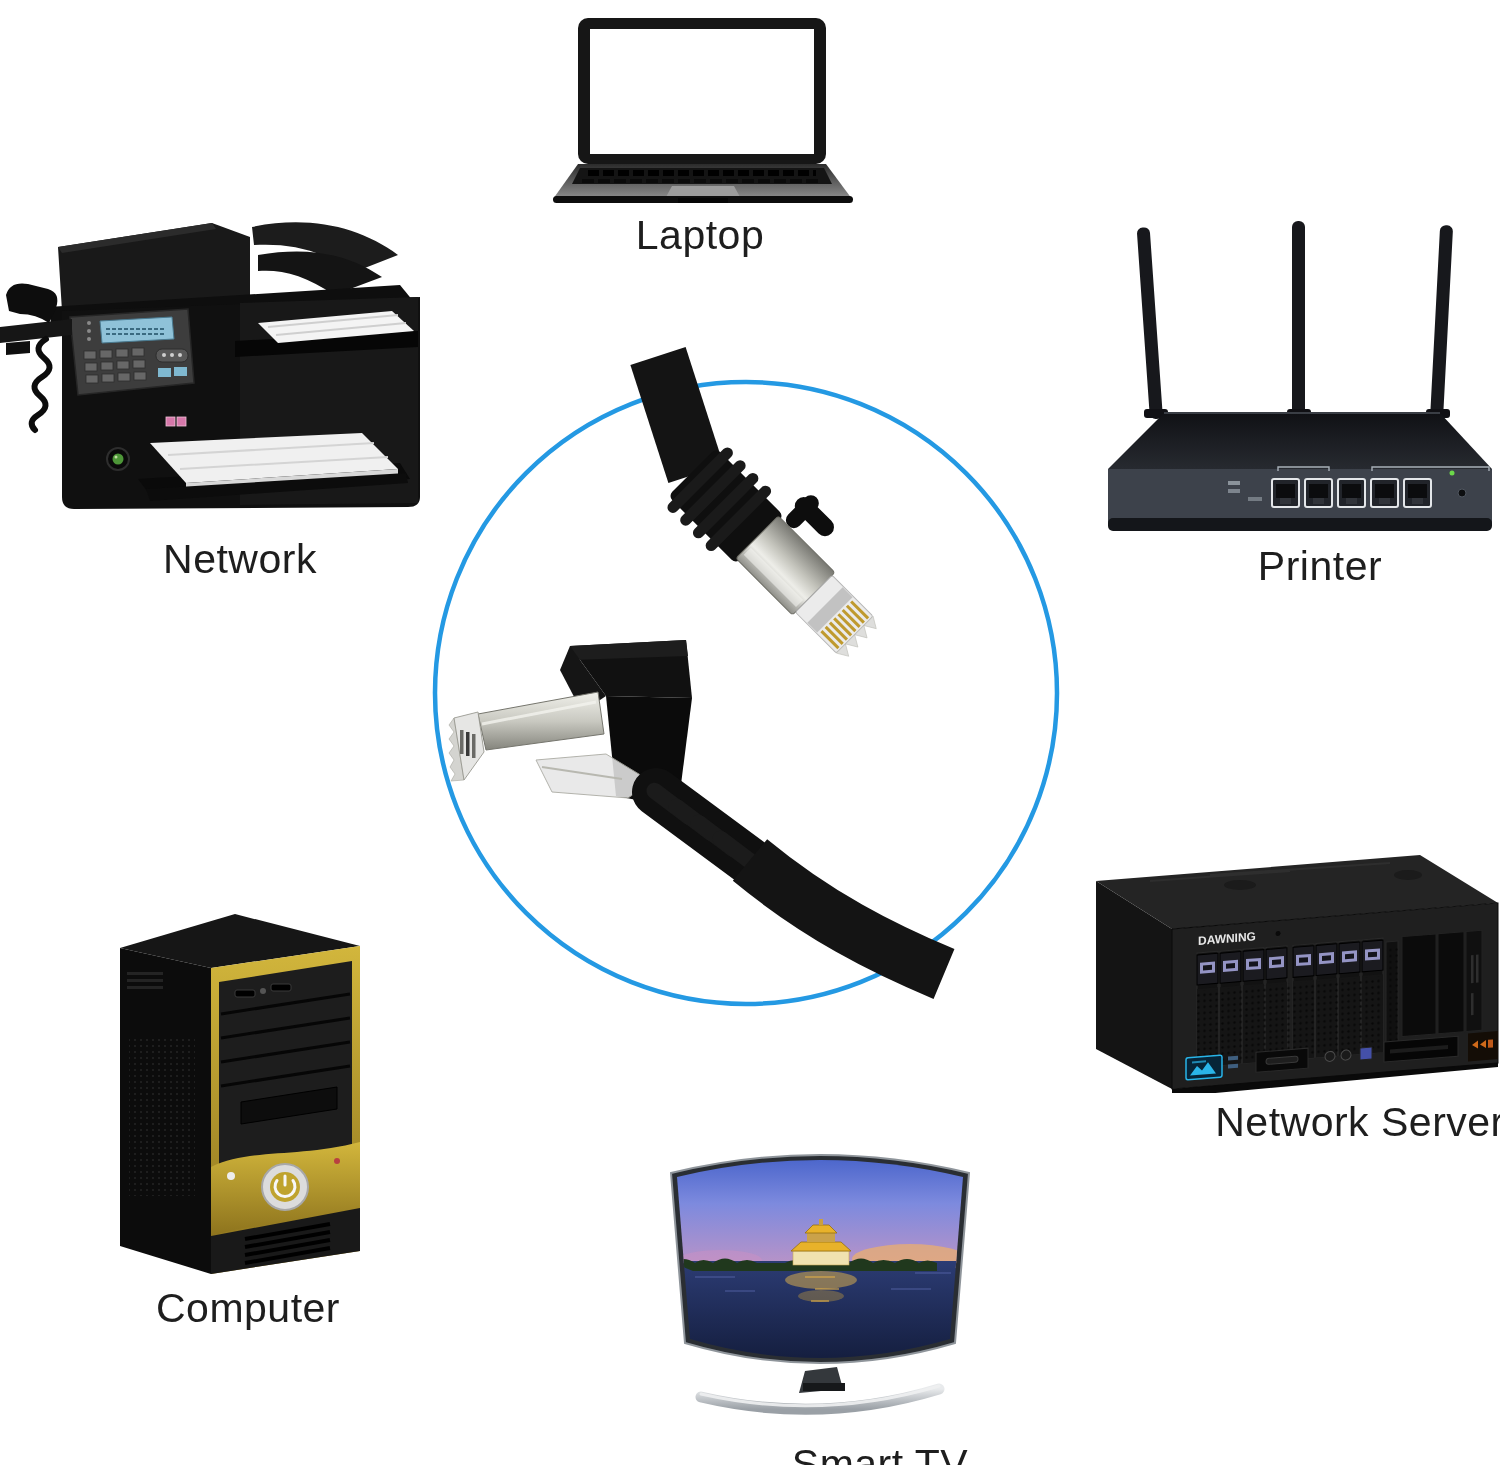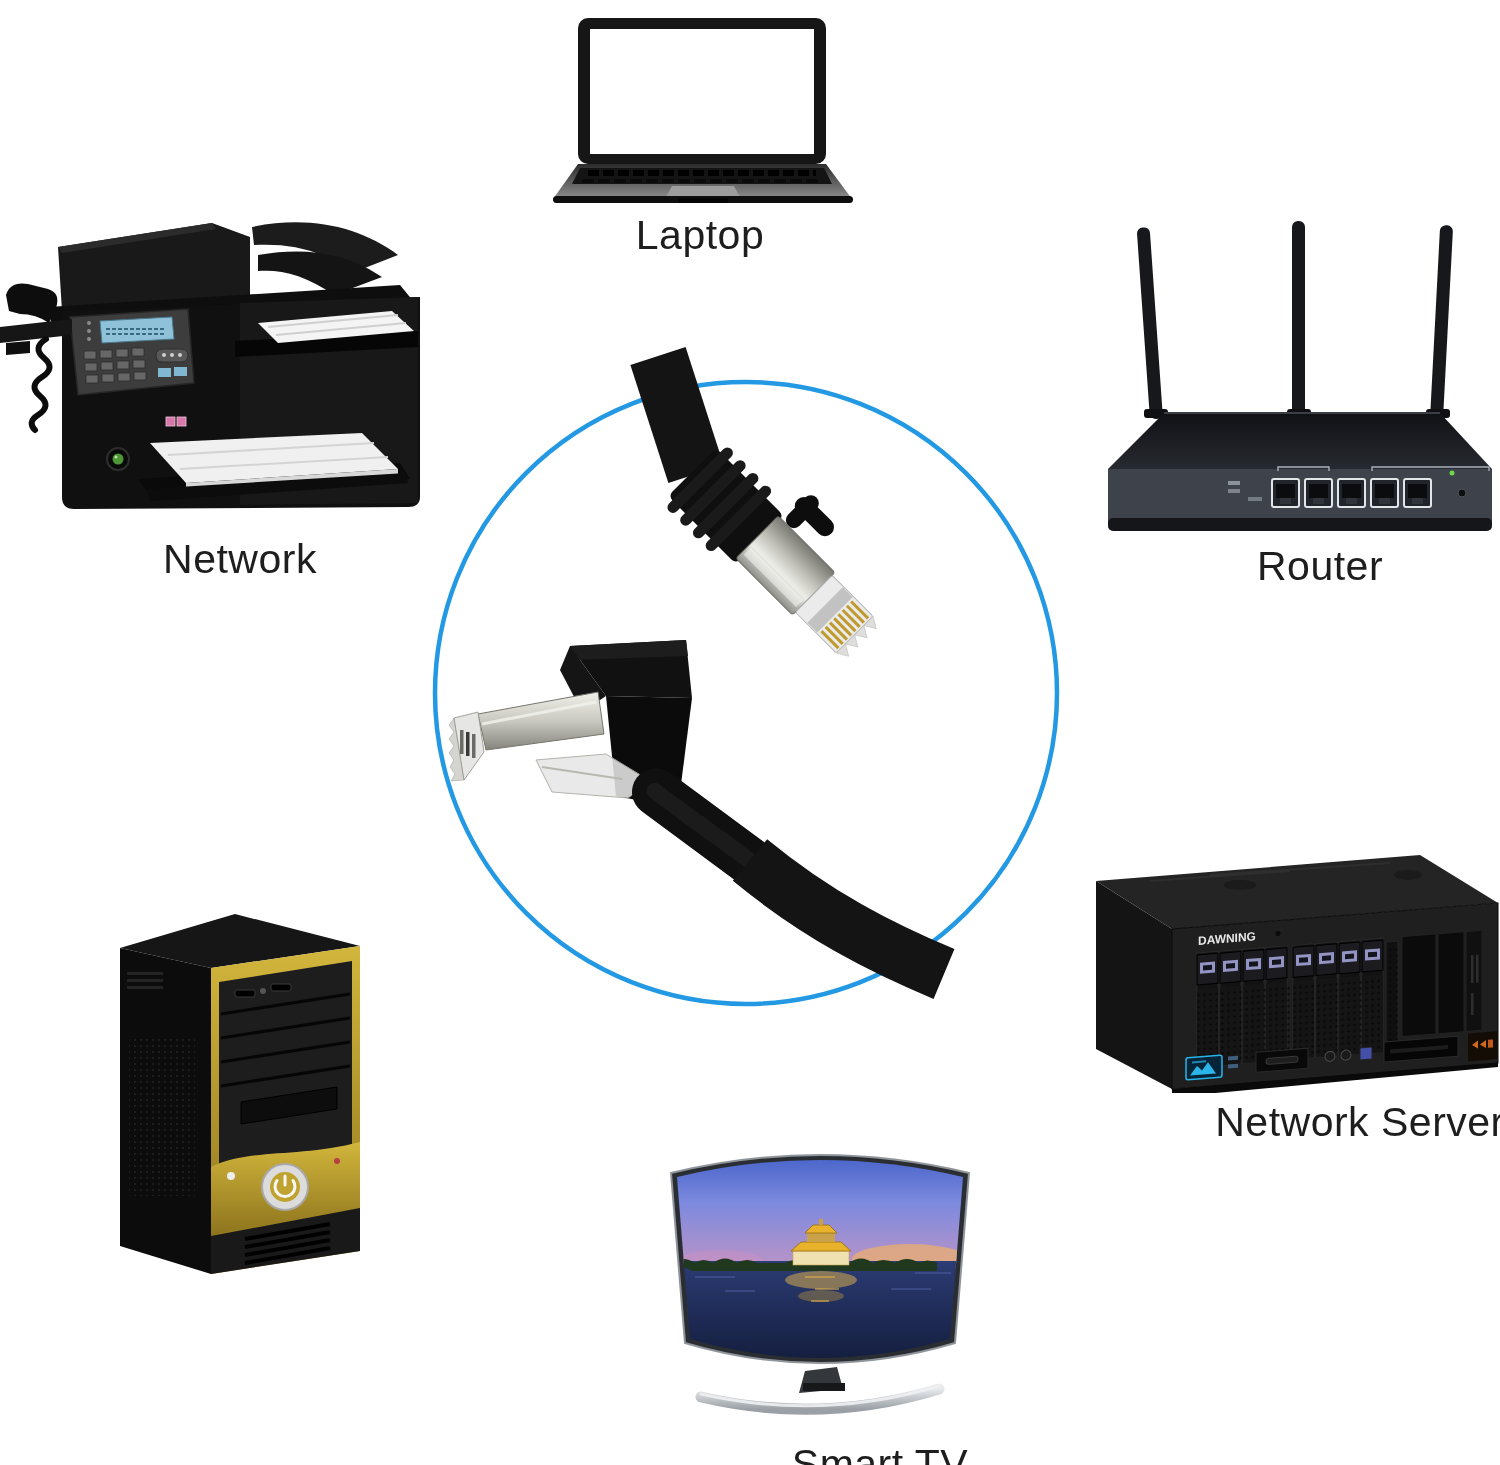--- a/index.html
+++ b/index.html
@@ -169,21 +169,21 @@
           <rect x="304" y="258" width="27" height="28" rx="2" fill="#21242a" stroke="#e3e6e9" stroke-width="2"></rect>
           <rect x="308" y="263" width="19" height="14" fill="#0b0c0e"></rect>
           <rect x="312" y="277" width="11" height="6" fill="#31343a"></rect>
         </g>
         <circle cx="352" cy="252" r="2.5" fill="#6cd84a"></circle>
         <circle cx="362" cy="272" r="4" fill="#0d0e10" stroke="#505660"></circle>
       </g>
     </svg>
   </figure>
   <div class="device-label" style="left:1320px;top:526px">
-    <span>Router</span>
+    <span>Printer</span>
   </div>
 
   <figure class="device" style="left:420px;top:330px;width:665px;height:685px">
     <svg viewBox="0 0 665 685">
       <defs>
         <linearGradient id="cb-met" x1="0" y1="0" x2="1" y2="0">
           <stop offset="0" stop-color="#8f8f89"></stop>
             <stop offset=".35" stop-color="#eeeee9"></stop>
           <stop offset=".6" stop-color="#c4c4bc"></stop>
             <stop offset="1" stop-color="#787872"></stop>
@@ -282,20 +282,23 @@
           <path d="M170,270 v9" stroke="#f7f7f7" stroke-width="3" stroke-linecap="round"></path>
           <path d="M162,274.5 a10,10 0 1 0 16,0" stroke="#f7f7f7" stroke-width="3" fill="none" stroke-linecap="round"></path>
         </g>
         <circle cx="116" cy="270" r="4" fill="#ededed"></circle>
         <circle cx="222" cy="255" r="3" fill="#b84040"></circle>
         <polygon points="96,330 245,302 245,345 96,368" fill="#191919"></polygon>
         <path d="M130,333 L215,318 M130,341 L215,326 M130,349 L215,334 M130,357 L215,342" stroke="#000" stroke-width="4" fill="none"></path>
       </g>
     </svg>
   </figure>
+  <div class="device-label" style="left:248px;top:1268px">
+    <span>Computer</span>
+  </div>
 
   <figure class="device" style="left:665px;top:1115px;width:310px;height:295px">
     <svg viewBox="0 0 310 295">
       <defs>
         <linearGradient id="tv-sky" x1="0" y1="0" x2="0" y2="1">
           <stop offset="0" stop-color="#2d50c0"></stop>
             <stop offset=".55" stop-color="#7d8ade"></stop>
           <stop offset="1" stop-color="#b793c8"></stop>
         </linearGradient>
         <linearGradient id="tv-water" x1="0" y1="0" x2="0" y2="1">

